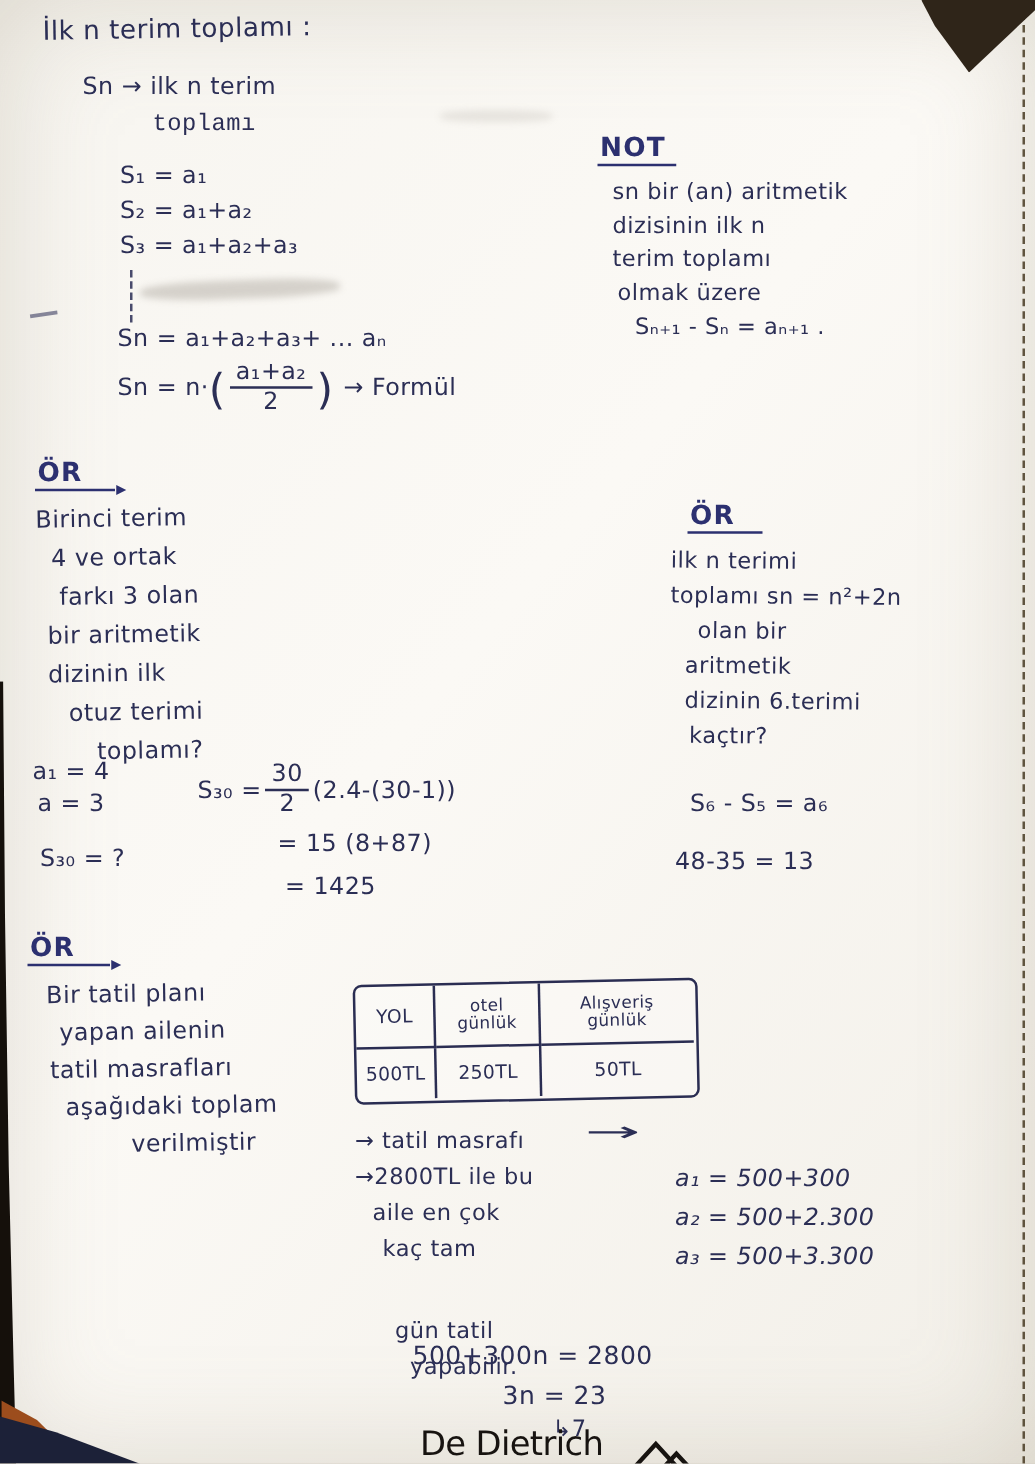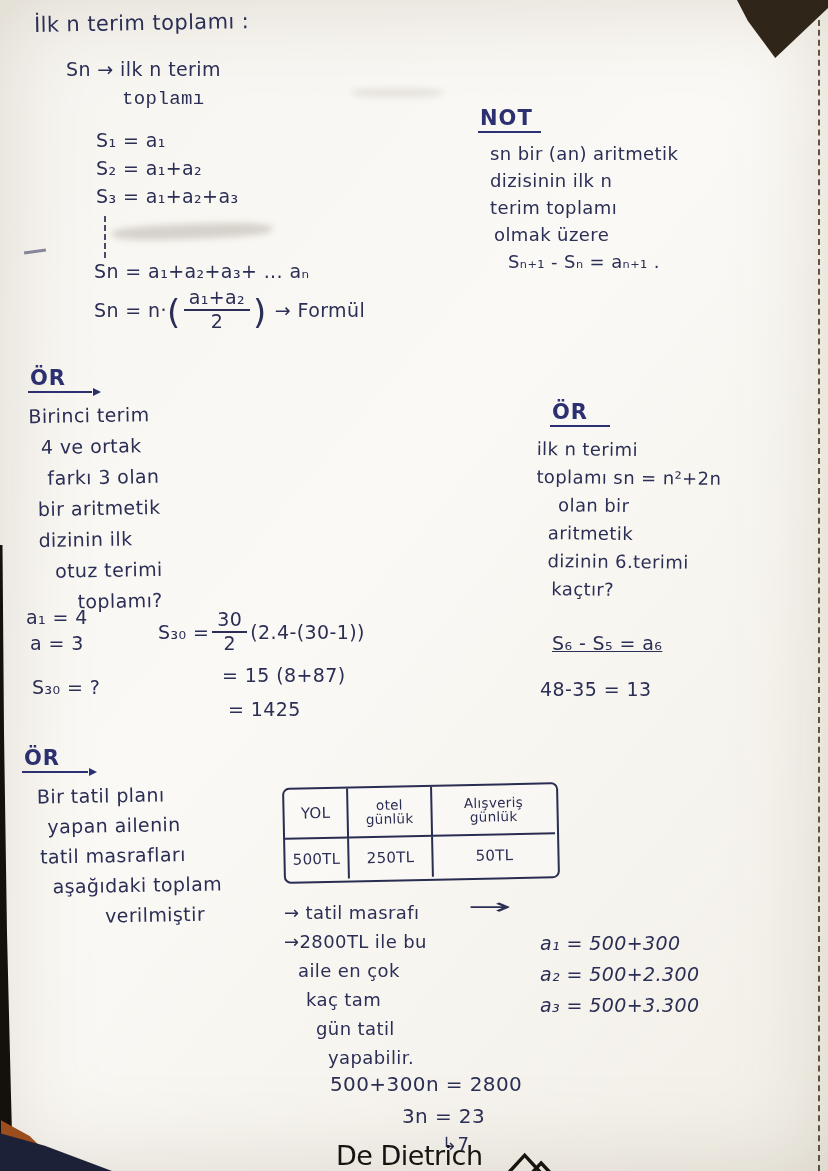--- a/index.html
+++ b/index.html
@@ -152,21 +152,21 @@
   </div>
   <div class="hw tilt-r" style="left:536px;top:436px;line-height:28px;font-size:18px;">
     <div>ilk n terimi</div>
     <div>toplamı  sn = n²+2n</div>
     <div style="margin-left:22px;">olan bir</div>
     <div style="margin-left:12px;">aritmetik</div>
     <div style="margin-left:12px;">dizinin 6.terimi</div>
     <div style="margin-left:16px;">kaçtır?</div>
   </div>
   <div class="hw" style="left:540px;top:628px;line-height:30px;">
-    <div style="margin-left:12px;text-decoration:underline;">S₆ - S₅ = a₆</div>
+    <div style="margin-left:12px;">S₆ - S₅ = a₆</div>
     <div style="margin-top:16px;">48-35 = 13</div>
   </div>
 
   <div class="heading" style="left:22px;top:746px;padding-right:28px;">
     <span>ÖR</span>
     <span class="arrow-head"></span>
   </div>
   <div class="hw tilt-l" style="left:32px;top:780px;line-height:30px;">
     <div style="margin-left:6px;">Bir tatil planı</div>
     <div style="margin-left:16px;">yapan ailenin</div>
@@ -184,21 +184,21 @@
     <div class="cell val">500TL</div>
     <div class="cell val">250TL</div>
     <div class="cell val last-col">50TL</div>
   </div>
 
   <div class="hw" style="left:284px;top:898px;line-height:29px;font-size:18px;">
     <div>→ tatil masrafı</div>
     <div>→2800TL ile bu</div>
     <div style="margin-left:14px;">aile en çok</div>
     <div style="margin-left:22px;">kaç tam</div>
-    <div style="margin-left:32px;">gün tatil</div>
+    <div style="margin-left:32px;margin-top:36px;">gün tatil</div>
     <div style="margin-left:44px;">yapabilir.</div>
   </div>
 
   <div class="hw" style="left:468px;top:892px;">
     <span class="long-arrow">→</span>
   </div>
 
   <div class="hw" style="left:540px;top:928px;line-height:31px;font-style:italic;">
     <div>a₁ = 500+300</div>
     <div>a₂ = 500+2.300</div>

